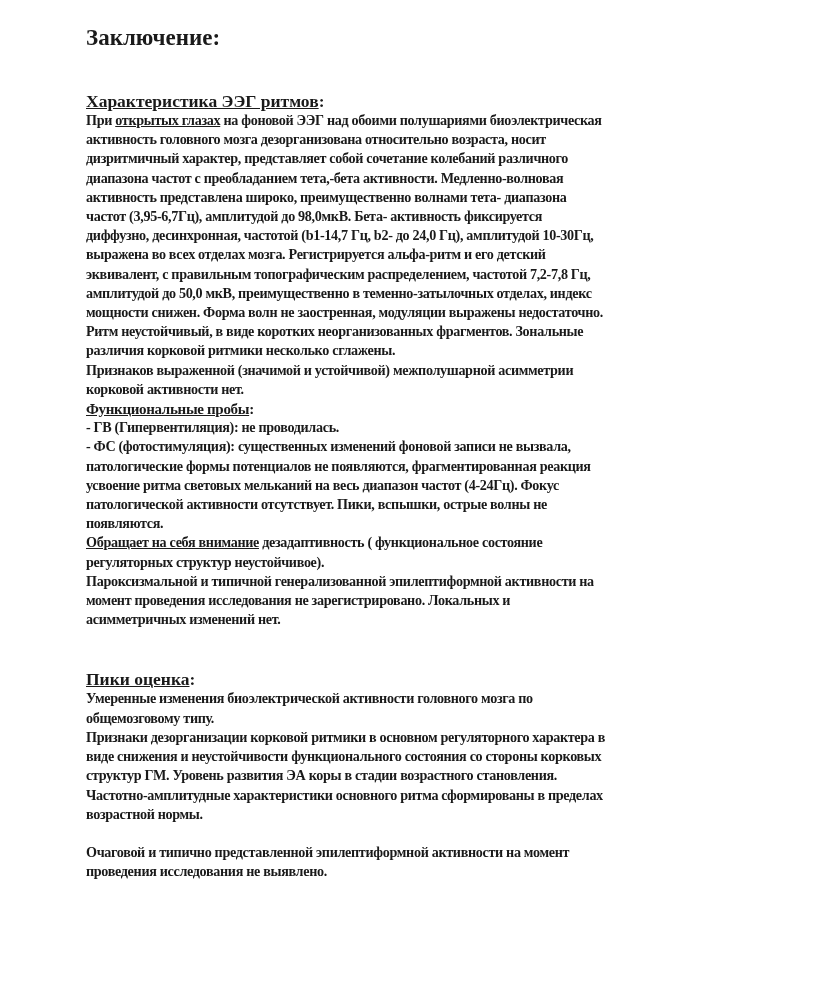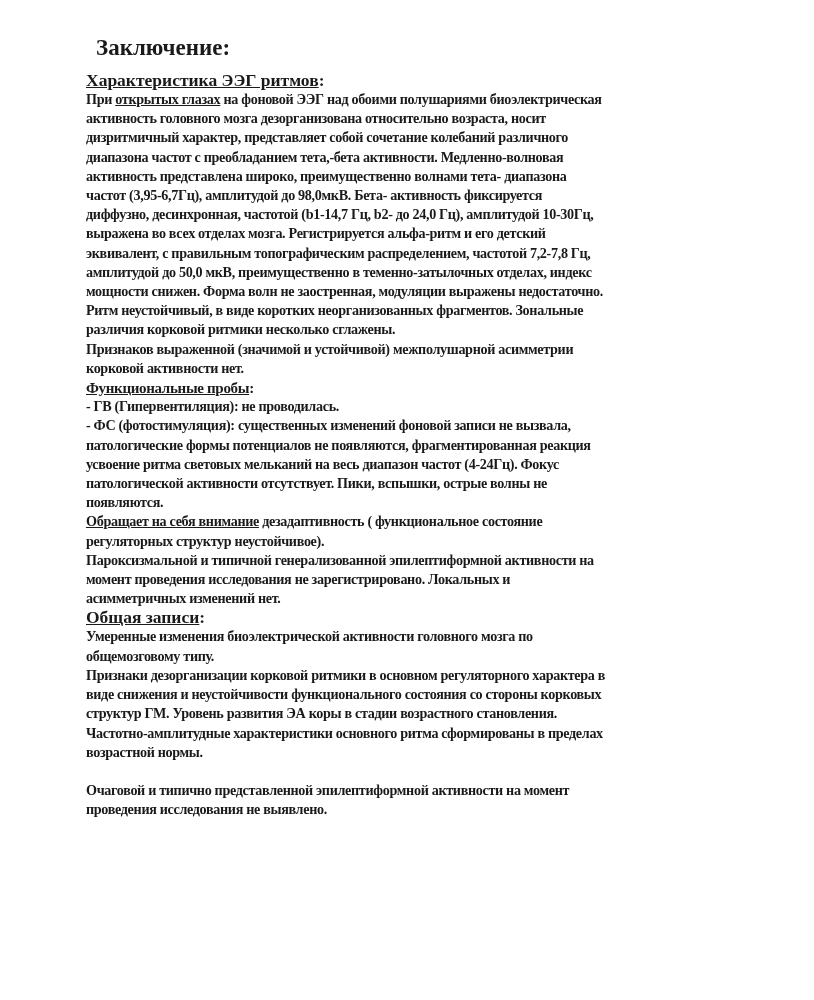--- a/index.html
+++ b/index.html
@@ -2,23 +2,23 @@
 <html><head>
 <meta charset="utf-8">
 <style>
   html, body { margin:0; padding:0; background:#ffffff; }
   body { width:814px; height:1000px; overflow:hidden; position:relative; }
   .page {
     position:absolute; left:86px; top:26px; width:660px;
     font-family:"Liberation Serif", "DejaVu Serif", serif;
     font-weight:bold; color:#1a1a1a;
   }
-  .title { font-size:23px; line-height:24px; margin:10px; height:25px; }
+  .title { font-size:23px; line-height:24px; margin:0; height:25px; }
   .line { font-size:14.6px; line-height:19.2px; white-space:nowrap; letter-spacing:-0.35px; transform:scaleX(0.97); transform-origin:left; }
-  .h2 { font-size:17.5px; line-height:19px; white-space:nowrap; }
+  .h2 { font-size:17.5px; line-height:19px; white-space:nowrap;margin-top:41px; }
   .u { text-decoration:underline; }
   .gap { height:19.2px; }
   .gap-big { height:96px; }
 </style>
 </head>
 <body>
 
 <div class="page">
   <div class="title">Заключение:</div>
 
@@ -52,21 +52,21 @@
     <div class="line">усвоение ритма световых мельканий на весь диапазон частот (4-24Гц). Фокус</div>
     <div class="line">патологической активности отсутствует. Пики, вспышки, острые волны не</div>
     <div class="line">появляются.</div>
     <div class="line"><span class="u">Обращает на себя внимание</span><span> дезадаптивность ( функциональное состояние</span></div>
     <div class="line">регуляторных структур неустойчивое).</div>
     <div class="line">Пароксизмальной и типичной генерализованной эпилептиформной активности на</div>
     <div class="line">момент проведения исследования не зарегистрировано. Локальных и</div>
     <div class="line">асимметричных изменений нет.</div>
   </div>
 
-  <div class="h2"><span class="u">Общая записи</span><span>:</span></div>
+  <div class="h2"><span class="u">Пики оценка</span><span>:</span></div>
 
   <div>
     <div class="line">Умеренные  изменения биоэлектрической активности головного мозга по</div>
     <div class="line">общемозговому типу.</div>
     <div class="line">Признаки  дезорганизации корковой ритмики в основном регуляторного характера в</div>
     <div class="line">виде снижения и неустойчивости функционального состояния со стороны корковых</div>
     <div class="line">структур ГМ. Уровень развития ЭА коры в стадии возрастного становления.</div>
     <div class="line">Частотно-амплитудные характеристики основного ритма сформированы в пределах</div>
     <div class="line">возрастной нормы.</div>
     <div class="gap"></div>

